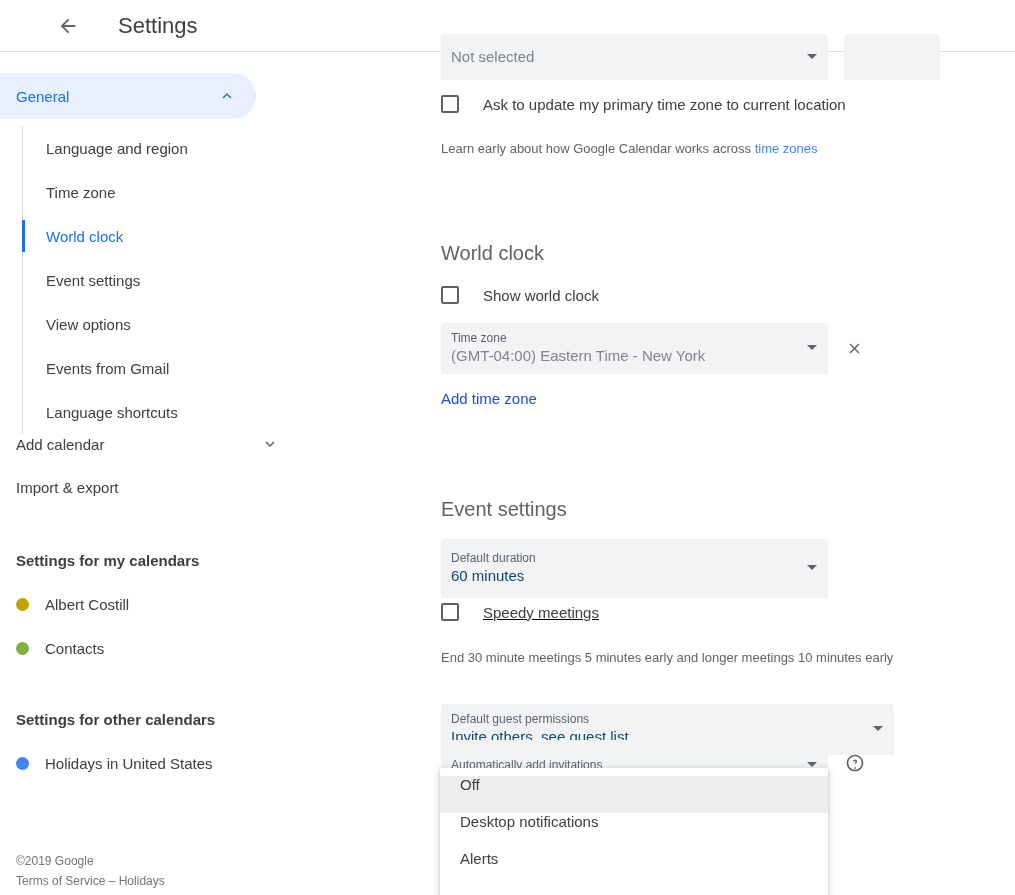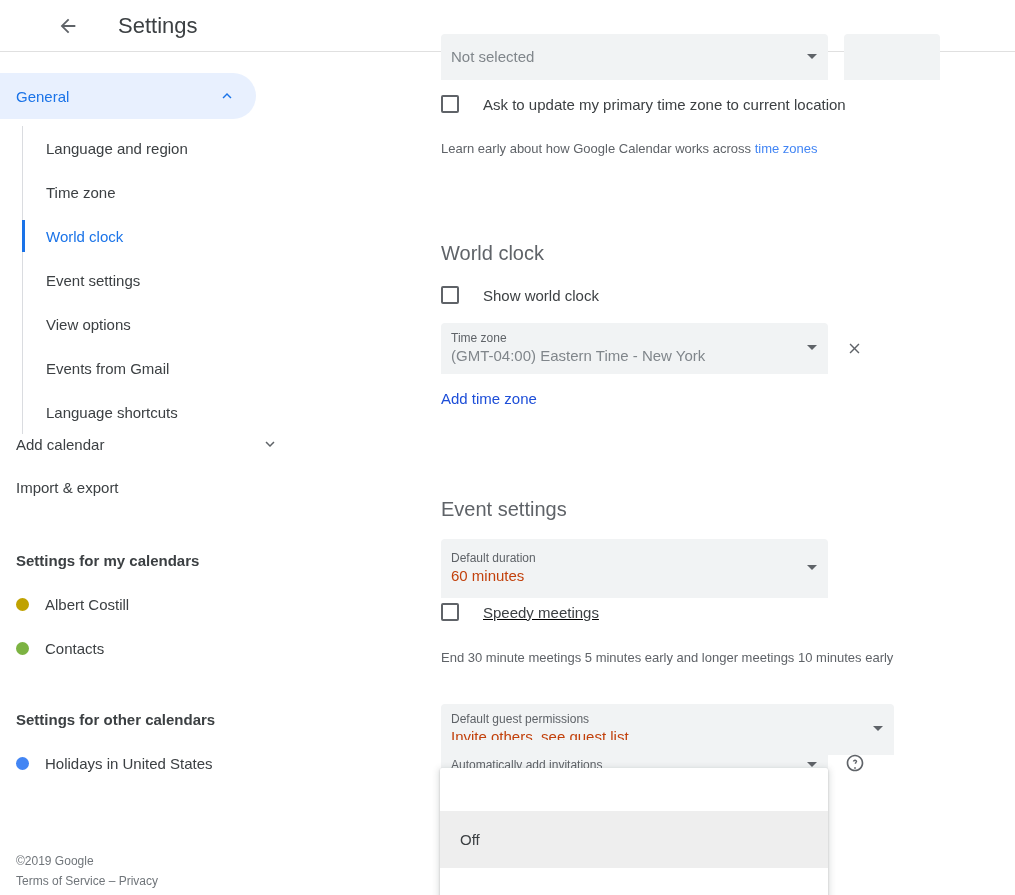--- a/index.html
+++ b/index.html
@@ -107,21 +107,21 @@
     border-radius: 4px 4px 0 0;
     border-bottom: 1px solid transparent;
     cursor: pointer;
     padding: 8px 12px 8px 10px;
     display: flex; flex-direction: column; justify-content: center;
   }
   .field .fl {
     font-size: 12px; color: #5f6368; line-height: 16px;
   }
   .field .fv {
-    font-size: 15px; color: #c2410c; line-height: 20px;
+    font-size: 15px; color: #0c4a6e; line-height: 20px;
   }
   .field .fv.placeholder { color: #80868b; }
   .caret {
     position: absolute; right: 11px; top: 50%;
     margin-top: -3px;
     width: 0; height: 0;
     border-left: 5px solid transparent;
     border-right: 5px solid transparent;
     border-top: 5px solid #5f6368;
   }
@@ -161,24 +161,23 @@
   .dropdown {
     position: absolute;
     background: #ffffff;
     box-shadow: 0 2px 6px 2px rgba(60,64,67,.15), 0 1px 2px 0 rgba(60,64,67,.3);
     border-radius: 2px;
     padding: 8px 0 0 0;
     z-index: 50;
     overflow: hidden;
   }
   .dd-item {
-    height: 57px; display: flex; align-items: center;
+    height: 37px; display: flex; 
     padding-left: 20px; font-size: 15px; color: #3c4043;
     cursor: pointer;
-    margin-top: 35px;
   }
   .dd-item.sel { background: #eeeeee; }
 </style>
 </head>
 <body>
 
 <div class="header">
   <button class="back-btn">
     <svg width="22" height="22" viewBox="0 0 24 24">
       <path d="M20 11H7.83l5.59-5.59L12 4l-8 8 8 8 1.41-1.41L7.83 13H20v-2z" fill="#5f6368"></path>
@@ -245,21 +244,21 @@
   <div class="section-title" style="top:659px;">Settings for other calendars</div>
 
   <div class="cal-item" style="top:703px;">
     <span class="cal-dot" style="background:#4285f4"></span>
     <span>Holidays in United States</span>
   </div>
 
   <div class="footer" style="bottom:4px;">
     <div>©2019 Google</div>
     <div>
-      <a href="#">Terms of Service</a><span> – </span><a href="#">Privacy</a>
+      <a href="#">Terms of Service</a><span> – </span><a href="#">Holidays</a>
     </div>
   </div>
 </div>
 
 <div class="main">
 
   <div class="field" style="left:21px; top:-18px; width:387px; height:46px; border-radius:4px 4px 0 0;">
     <span class="fv placeholder">Not selected</span>
     <span class="caret"></span>
   </div>

